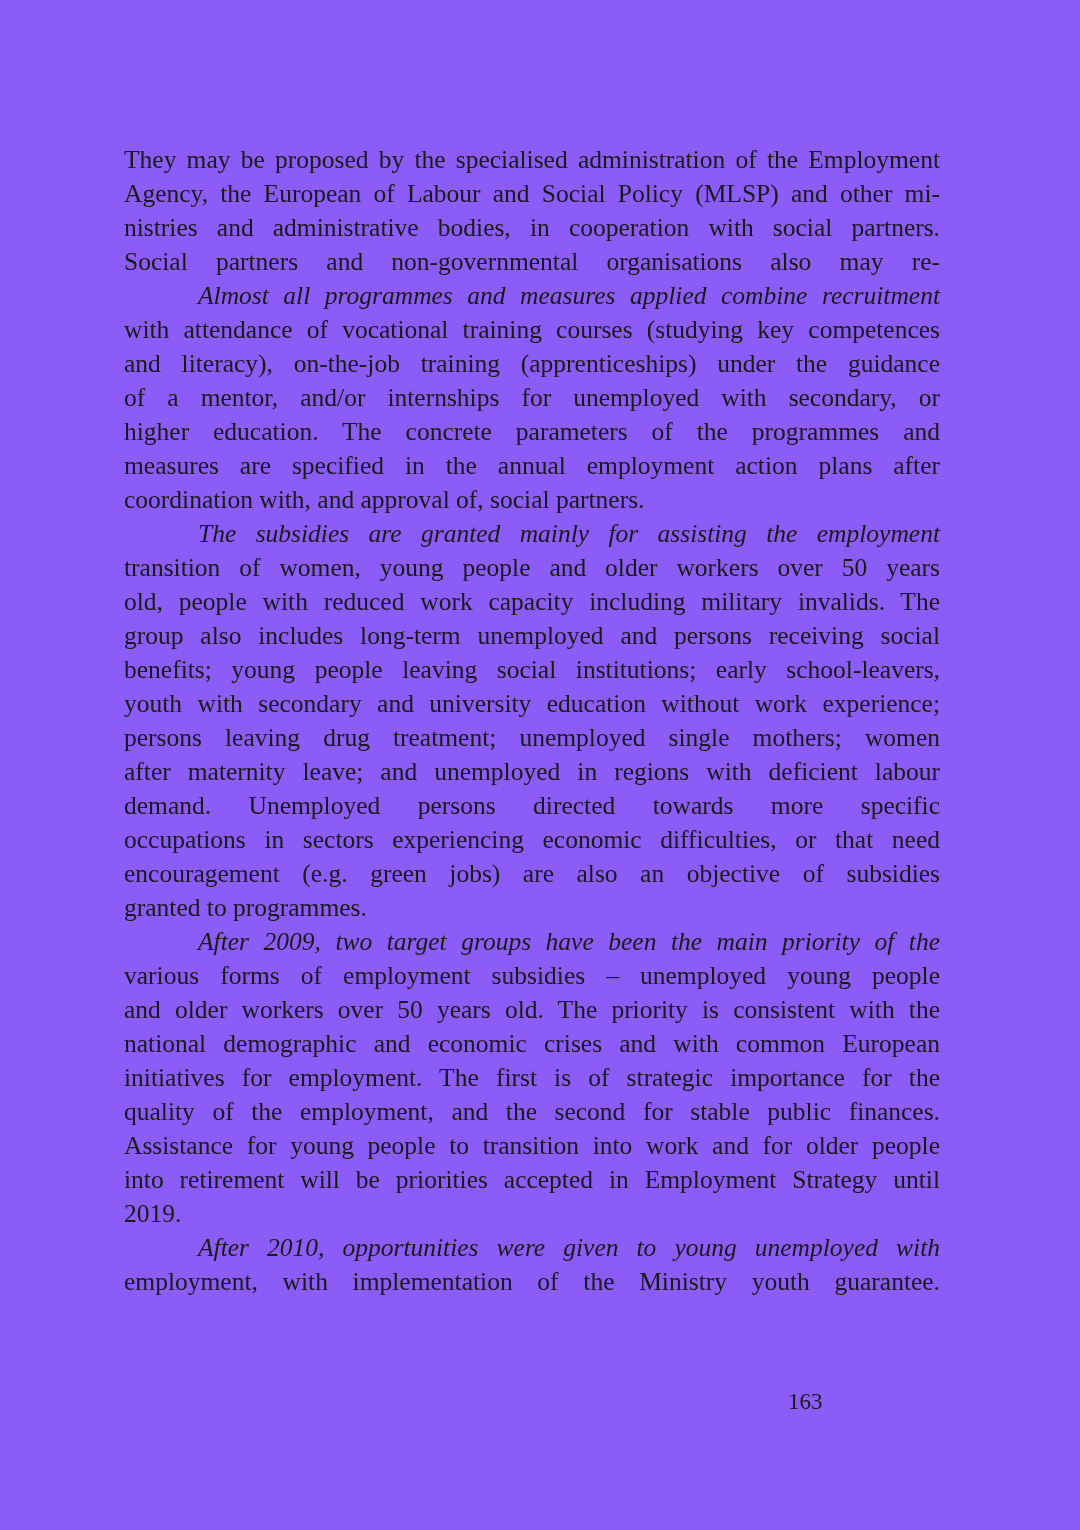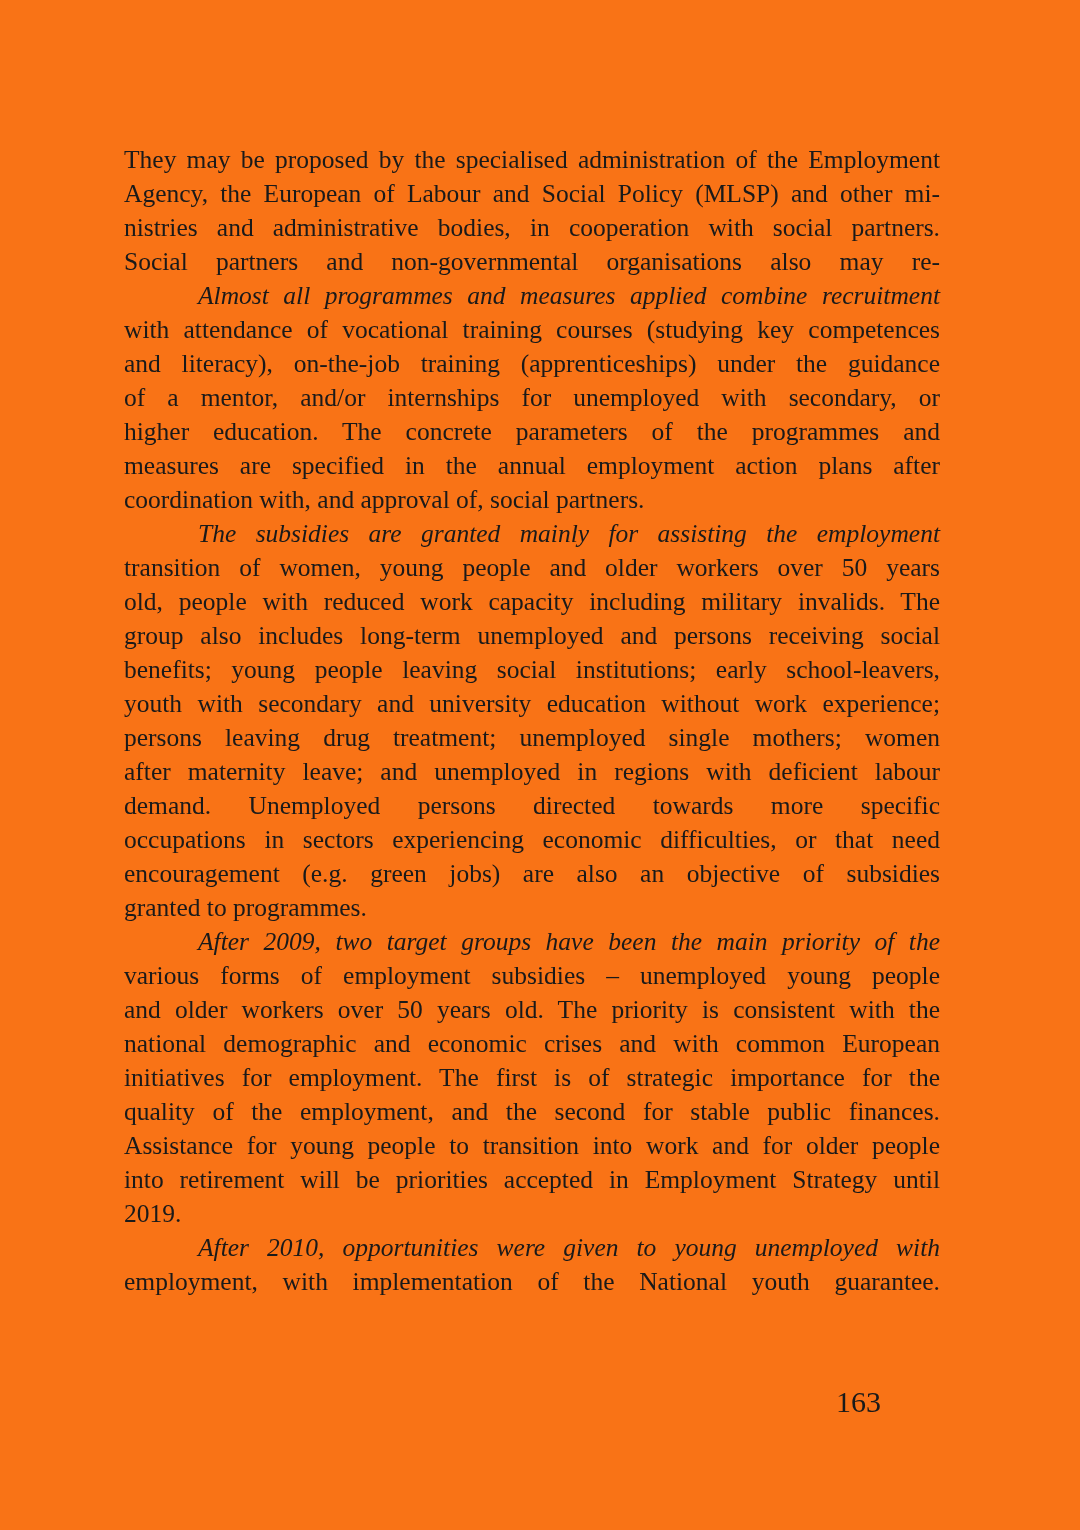--- a/index.html
+++ b/index.html
@@ -12,21 +12,21 @@
       height: 1530px;
       position: relative;
       overflow: hidden;
     }
     .page {
       position: absolute;
       left: 0;
       top: 0;
       width: 1080px;
       height: 1530px;
-      background: #f97316;
+      background: #8b5cf6;
     }
     .text-block {
       position: absolute;
       left: 124px;
       top: 143px;
       width: 816px;
       font-family: "Liberation Serif", serif;
       color: #1a1a1a;
     }
     .line {
@@ -44,24 +44,24 @@
     .line.last {
       text-align-last: left;
     }
     .line.indent {
       padding-left: 74px;
       width: 742px;
       font-style: italic;
     }
     .page-number {
       position: absolute;
-      left: 836px;
+      left: 788px;
       top: 1387px;
       font-family: "Liberation Serif", serif;
-      font-size: 30px;
+      font-size: 23px;
       color: #1a1a1a;
       line-height: 30px;
     }
   </style>
 </head>
 <body>
 
 <div class="page">
   <div class="text-block">
 
@@ -104,19 +104,19 @@
       <span class="line">national demographic and economic crises and with common European</span>
       <span class="line">initiatives for employment. The first is of strategic importance for the</span>
       <span class="line">quality of the employment, and the second for stable public finances.</span>
       <span class="line">Assistance for young people to transition into work and for older people</span>
       <span class="line">into retirement will be priorities accepted in Employment Strategy until</span>
       <span class="line last">2019.</span>
     </div>
 
     <div>
       <span class="line indent">After 2010, opportunities were given to young unemployed with</span>
-      <span class="line">employment, with implementation of the National youth guarantee.</span>
+      <span class="line">employment, with implementation of the Ministry youth guarantee.</span>
     </div>
 
   </div>
 
   <div class="page-number">163</div>
 </div>
 
 </body></html>

